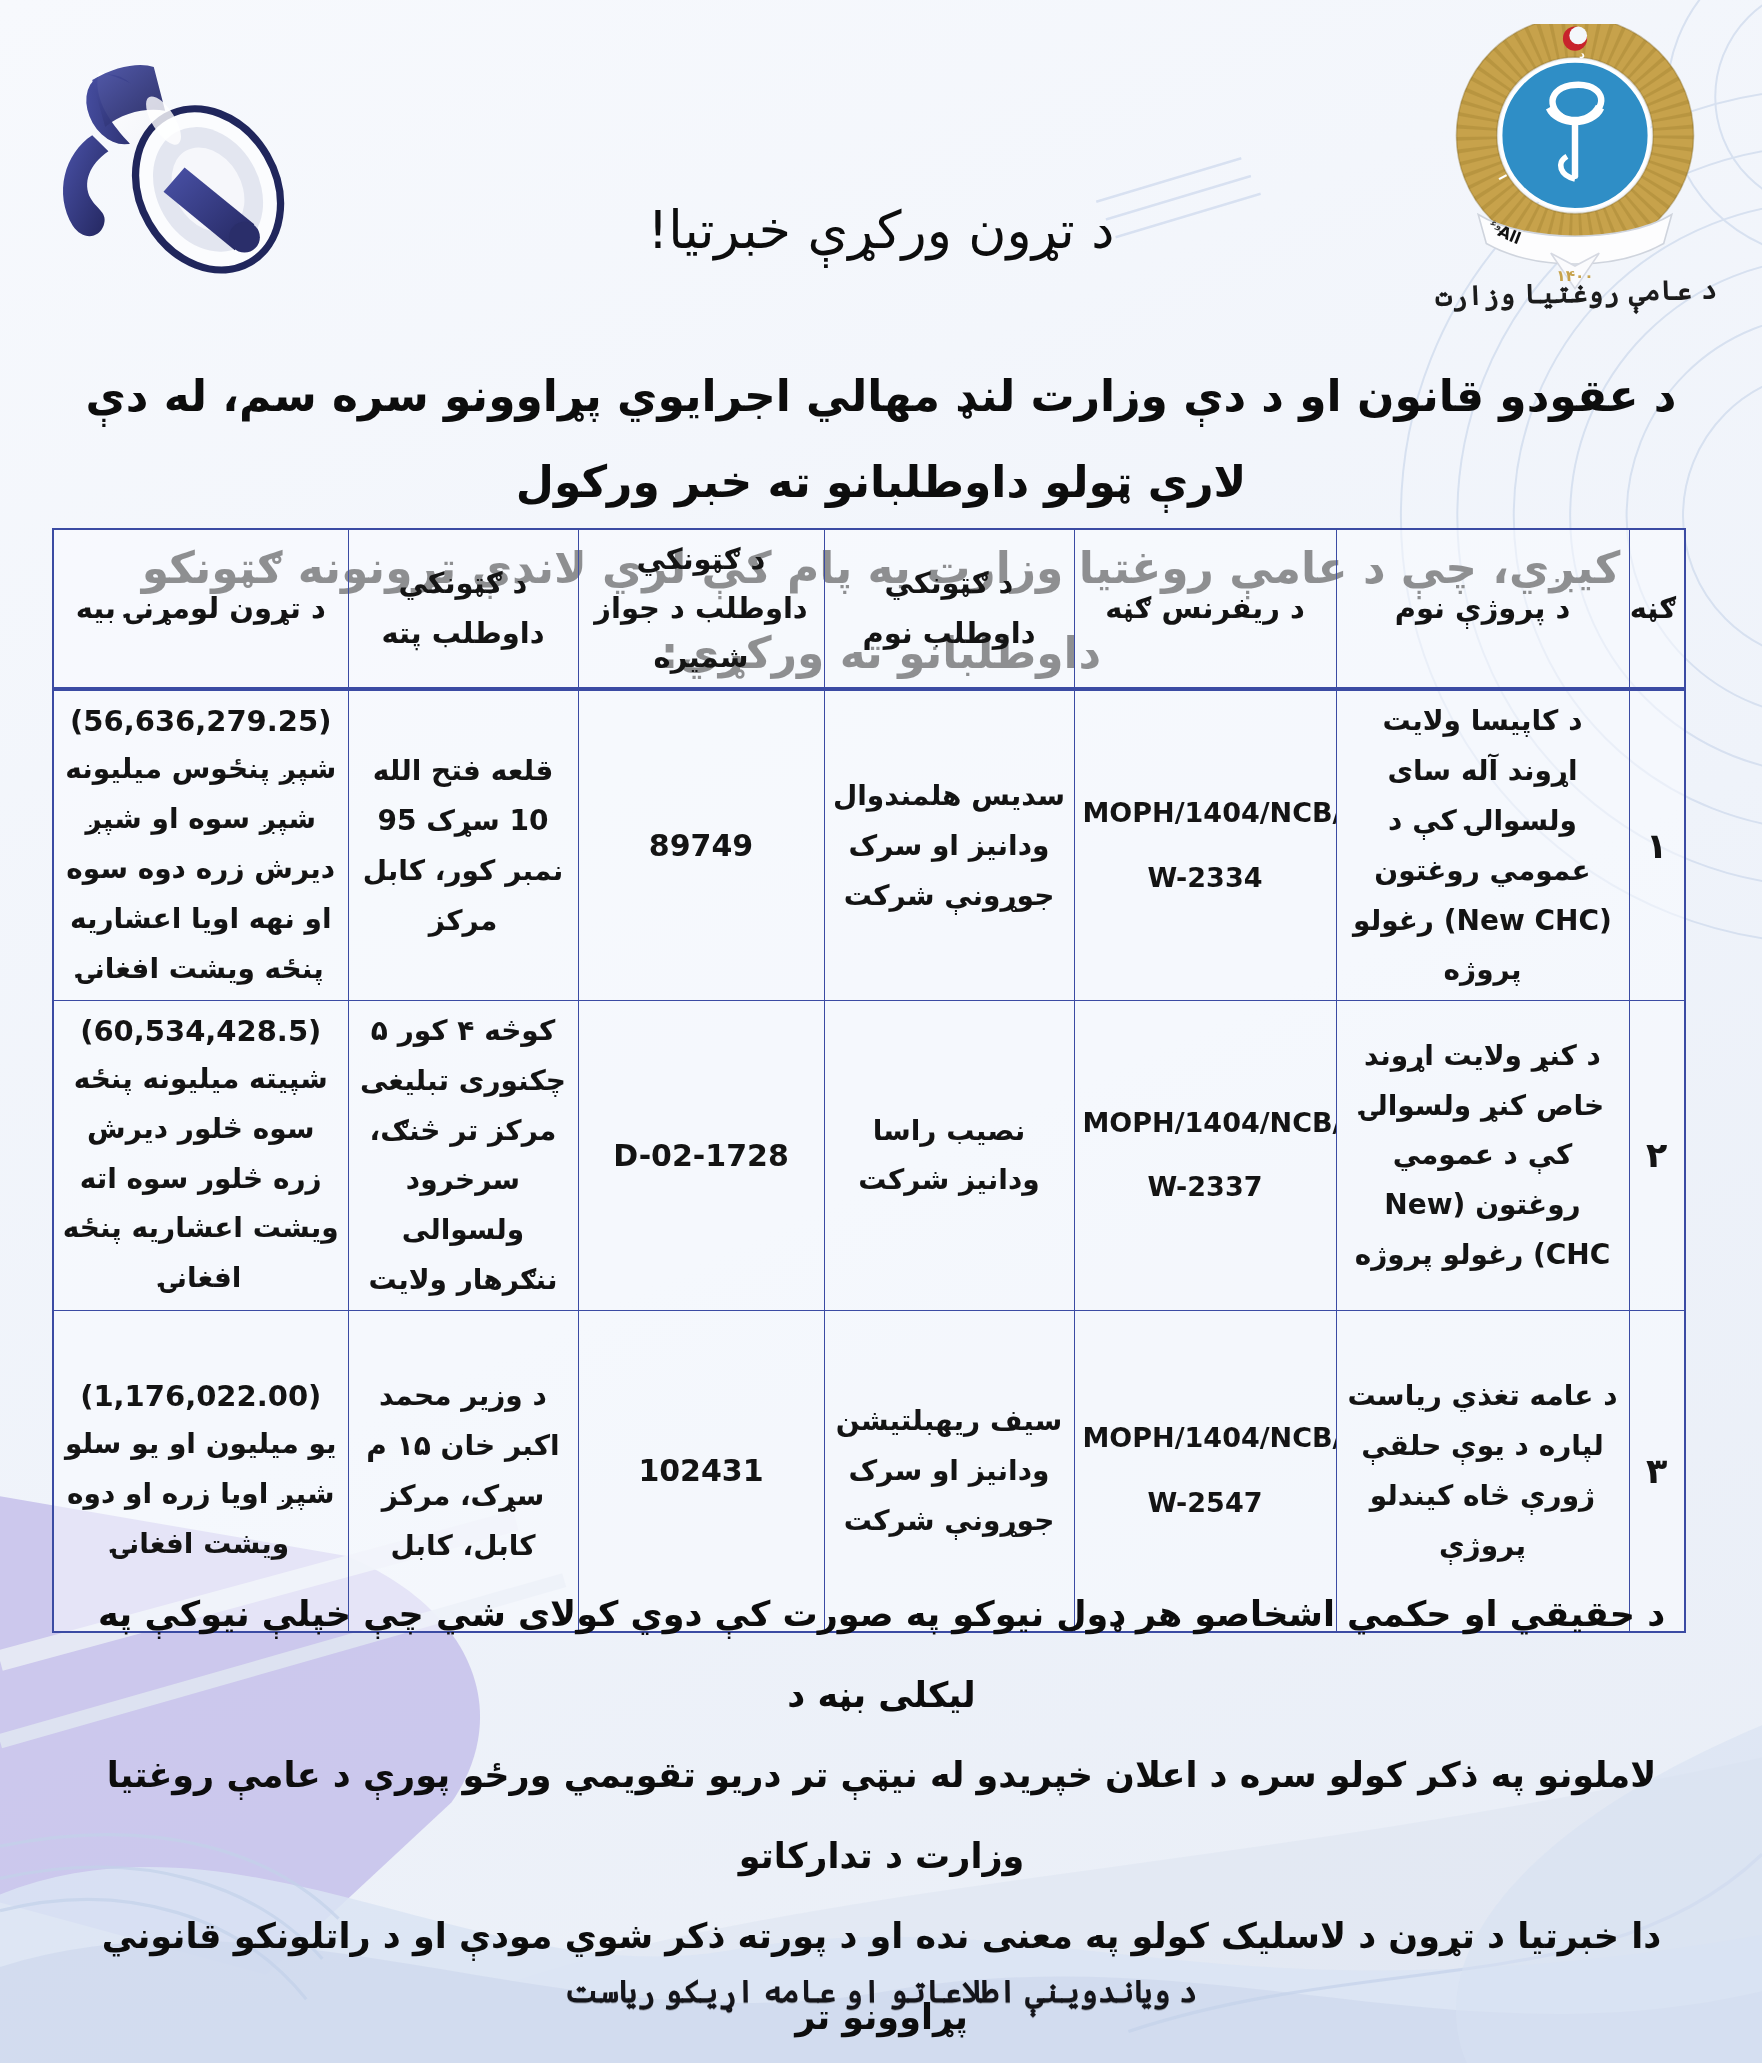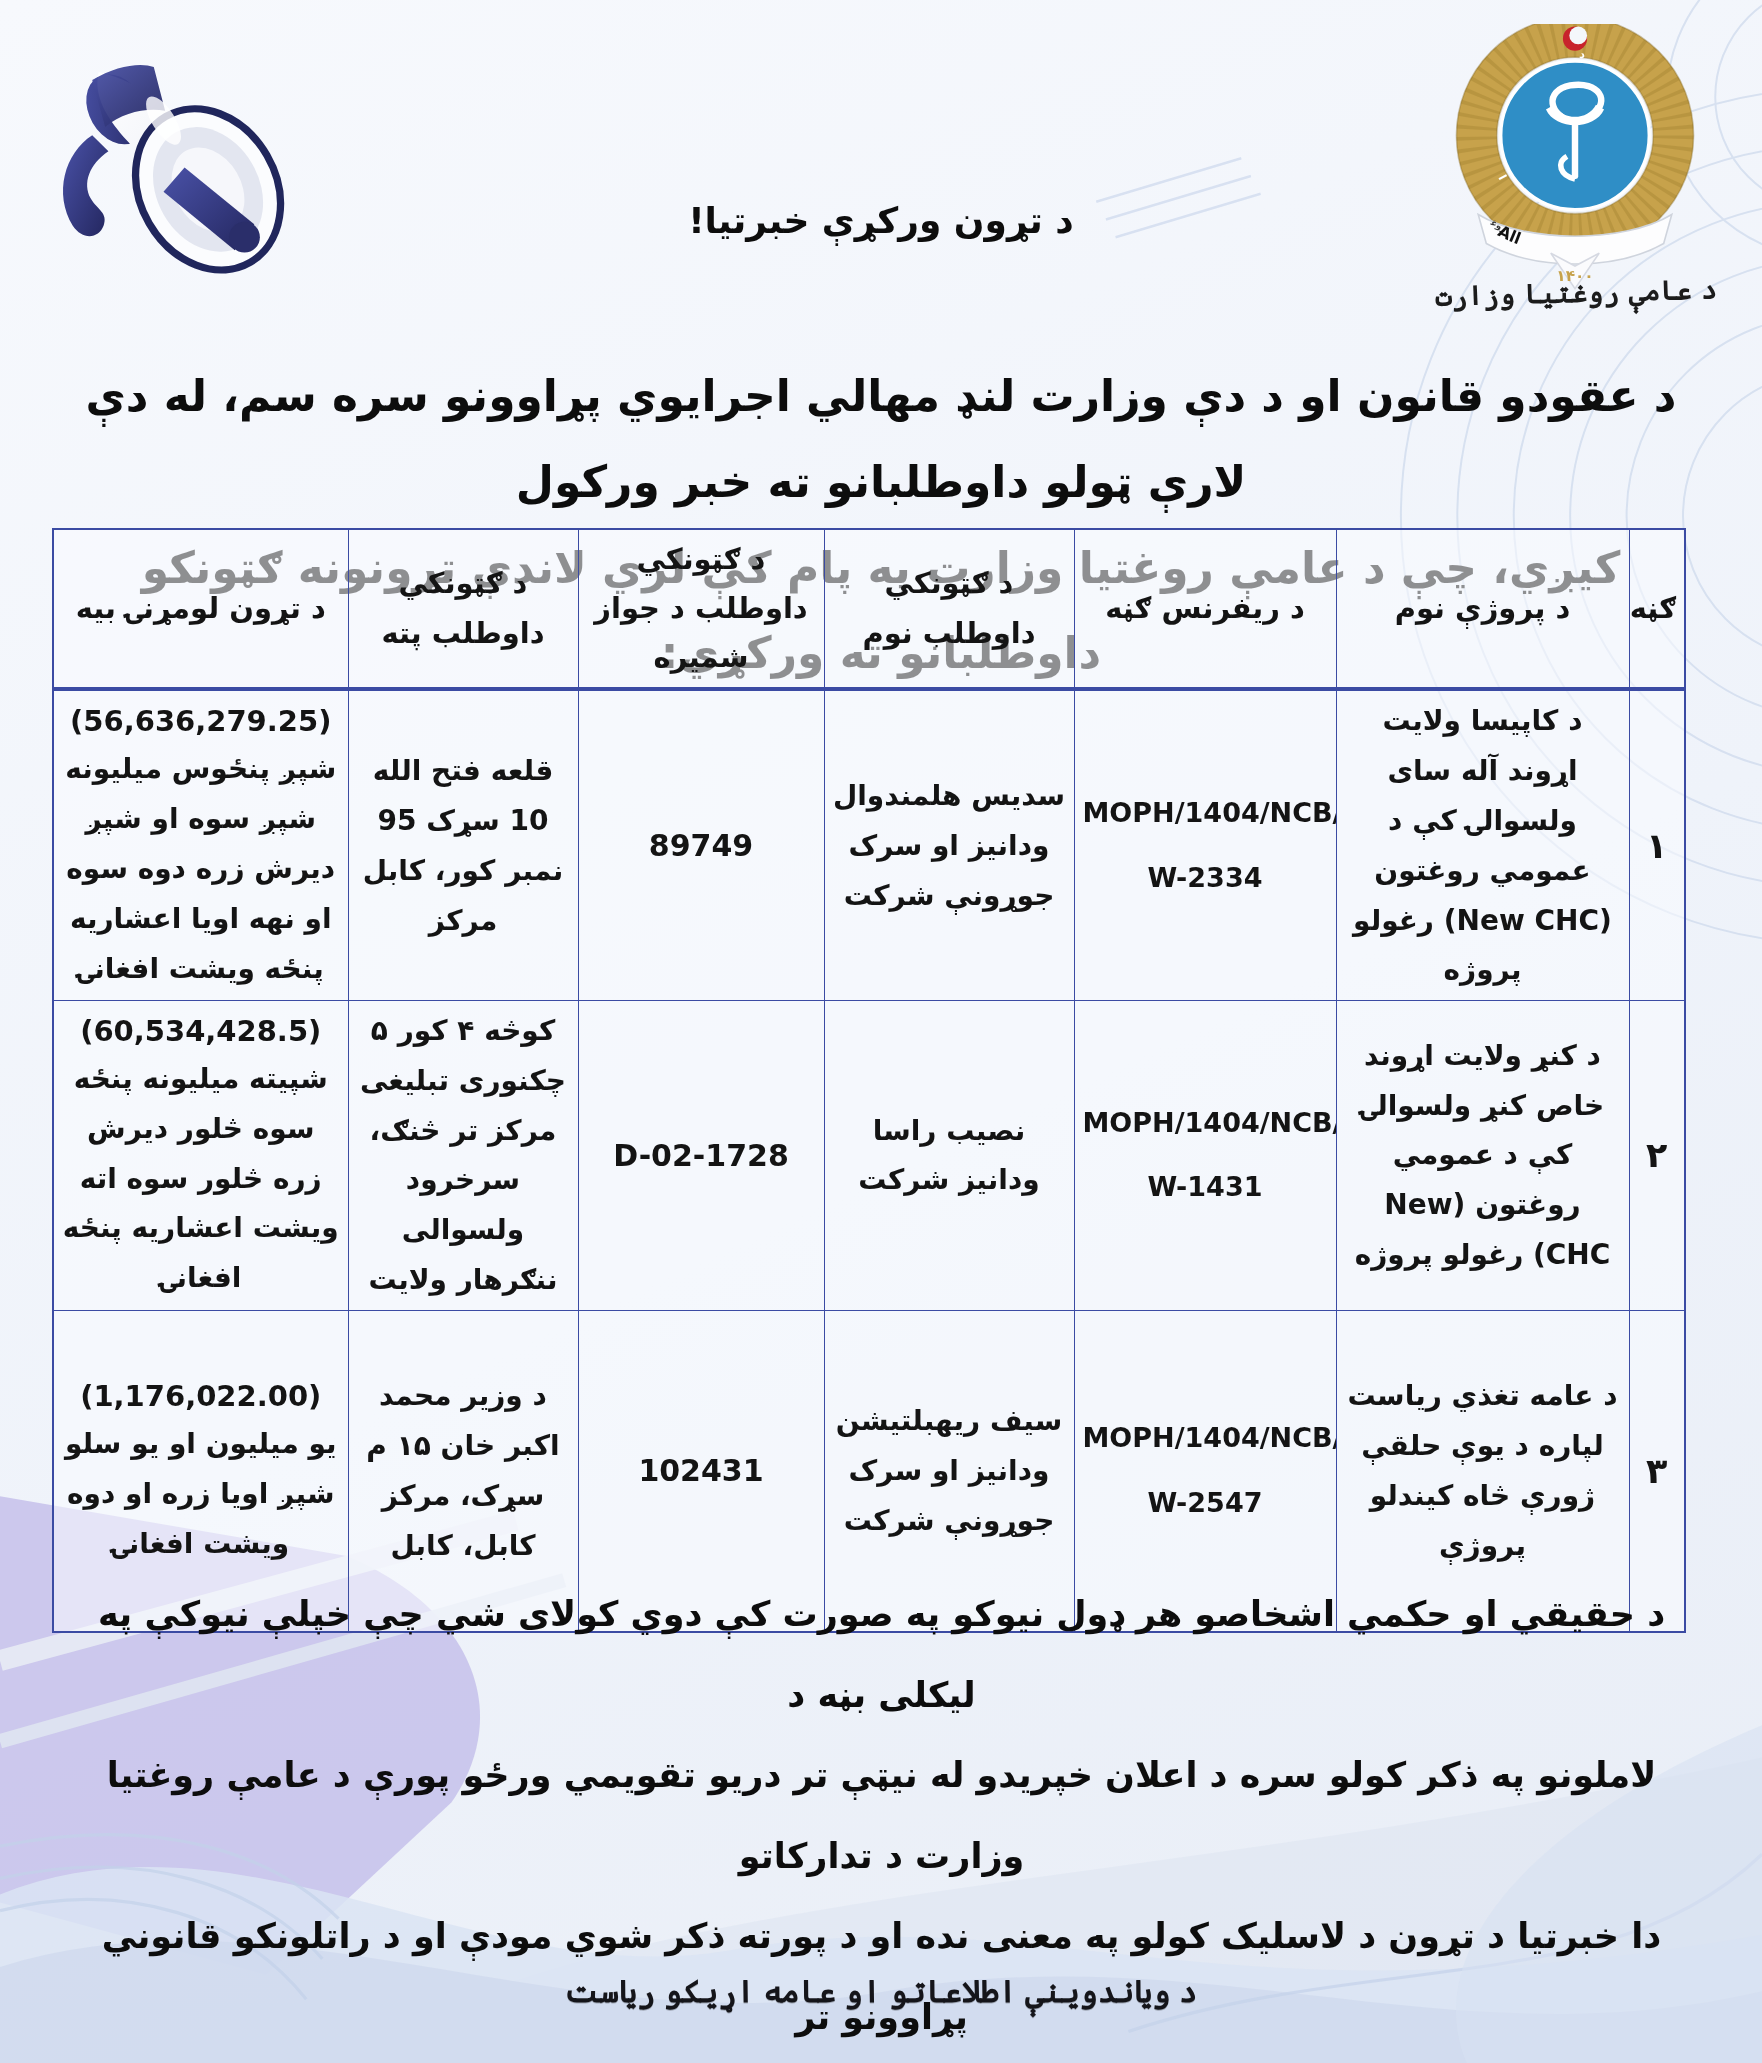--- a/index.html
+++ b/index.html
@@ -6,21 +6,21 @@
   .page{position:relative;width:1762px;height:2064px;overflow:hidden;
         background:linear-gradient(155deg,#f7f9fd 0%,#eff3fa 55%,#e8edf6 100%);
         font-family:"DejaVu Sans",sans-serif;color:#141414;direction:rtl;}
   .bg-svg{position:absolute;left:0;top:0;width:1762px;height:2064px;}
   .megaphone{position:absolute;left:42px;top:31px;width:243px;height:252px;}
   .logo{position:absolute;left:1425px;top:24px;width:300px;height:268px;}
   .ministry-name{position:absolute;top:277px;left:1403px;width:347px;text-align:center;
         font-family:"DejaVu Serif",serif;font-size:27px;font-weight:bold;color:#1c1c1c;
         transform:rotate(-1.5deg);letter-spacing:0.8px;}
   .title{position:absolute;top:200px;left:0;width:100%;text-align:center;
-        font-size:36px;font-weight:bold;color:#0d0d0d;}
+        font-size:52px;font-weight:normal;color:#0d0d0d;}
   .intro{position:absolute;top:353px;left:59px;width:1644px;text-align:center;
         font-size:44px;font-weight:bold;line-height:1.95;color:#0d0d0d;}
   table.award{position:absolute;top:528px;left:52px;width:1632px;border-collapse:collapse;
         table-layout:fixed;background:rgba(250,252,255,.55);border:2.4px solid #3b4ba3;}
   .award th,.award td{border:1.6px solid #3b4ba3;text-align:center;vertical-align:middle;
         padding:4.8px 8px;font-weight:bold;overflow:hidden;}
   .award th{font-size:29px;line-height:1.7;}
   .award td{font-size:28px;line-height:1.78;margin-left:40px;}
   tr.head{height:129px;} tr.row1{height:278px;} tr.row2{height:298px;} tr.row3{height:322px;}
   tr.head th{border-bottom:4px solid #3b4ba3;}
@@ -180,21 +180,21 @@
       <td>
         <div class="ltr pnum">(56,636,279.25)</div>
         <div>شپږ پنځوس میلیونه شپږ سوه او شپږ دیرش زره دوه سوه او نهه اویا اعشاریه پنځه ویشت افغانۍ</div>
       </td>
     </tr>
     <tr class="row2">
       <td class="numcell">۲</td>
       <td>د کنړ ولایت اړوند خاص کنړ ولسوالۍ کې د عمومي روغتون (New CHC) رغولو پروژه</td>
       <td class="refcell">
         <div class="ltr">MOPH/1404/NCB/</div>
-        <div class="ltr">W-1431</div>
+        <div class="ltr">W-2337</div>
       </td>
       <td>نصیب راسا ودانیز شرکت</td>
       <td class="liccell">
         <div class="ltr">D-02-1728</div>
       </td>
       <td>کوڅه ۴ کور ۵ چکنوری تبلیغی مرکز تر څنګ، سرخرود ولسوالی ننګرهار ولایت</td>
       <td>
         <div class="ltr pnum">(60,534,428.5)</div>
         <div>شپیته میلیونه پنځه سوه څلور دیرش زره څلور سوه اته ویشت اعشاریه پنځه افغانۍ</div>
       </td>

